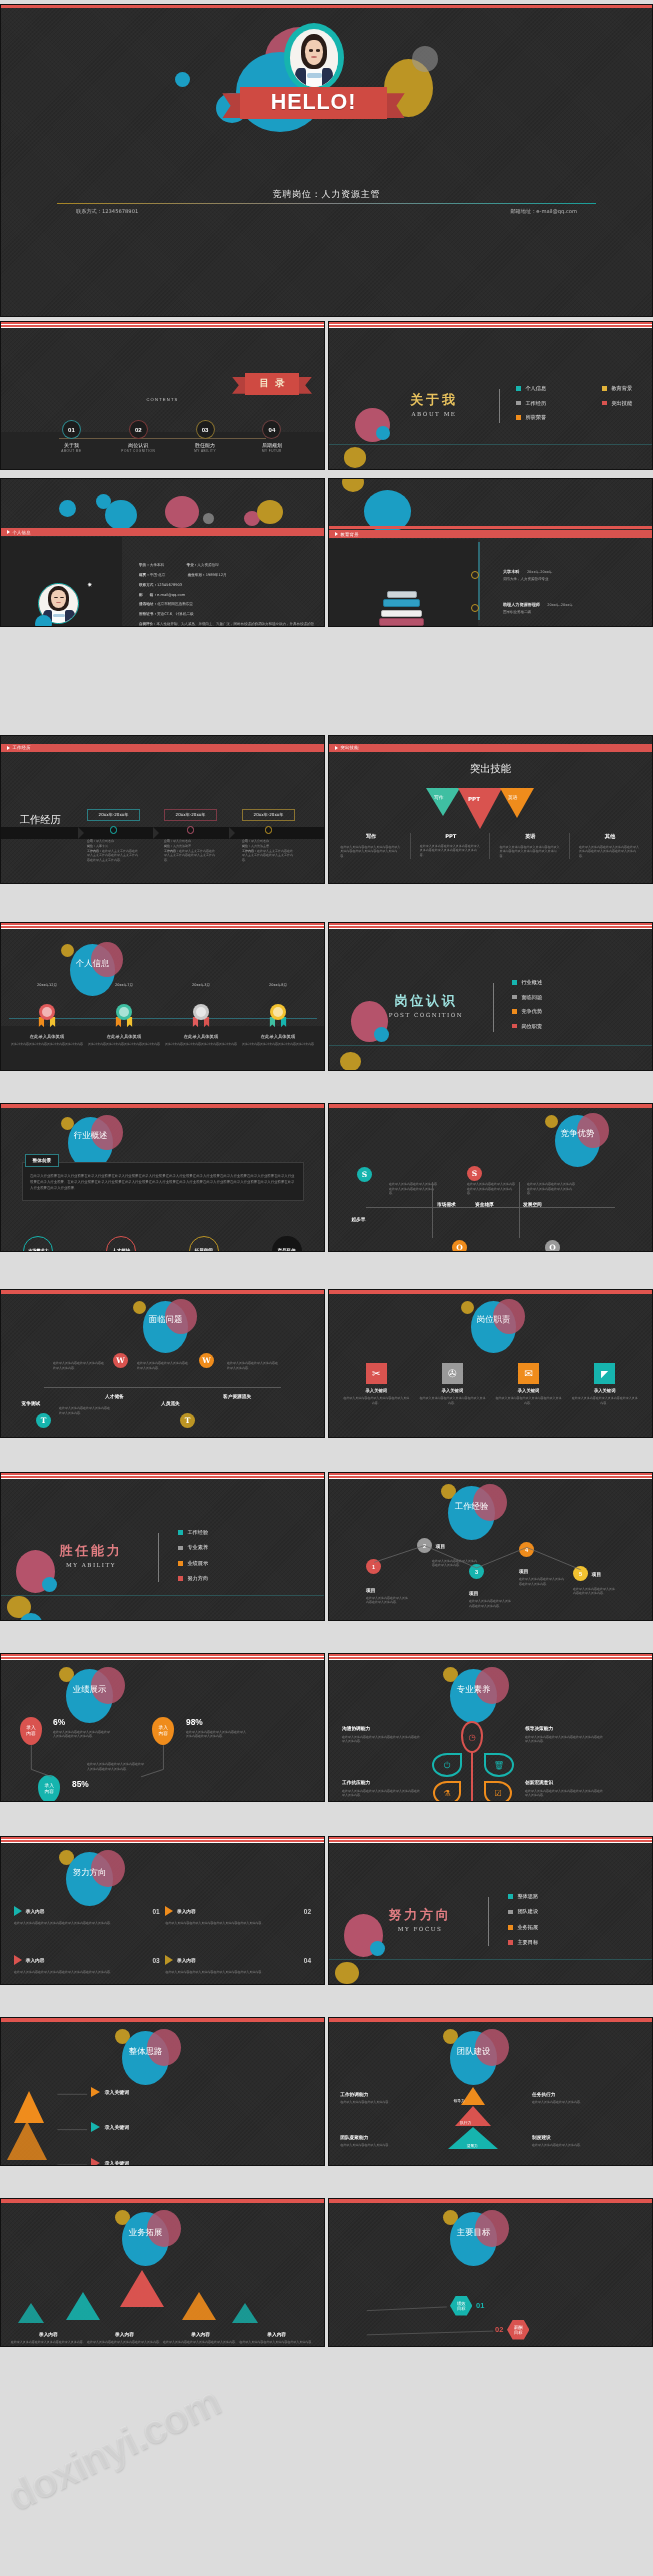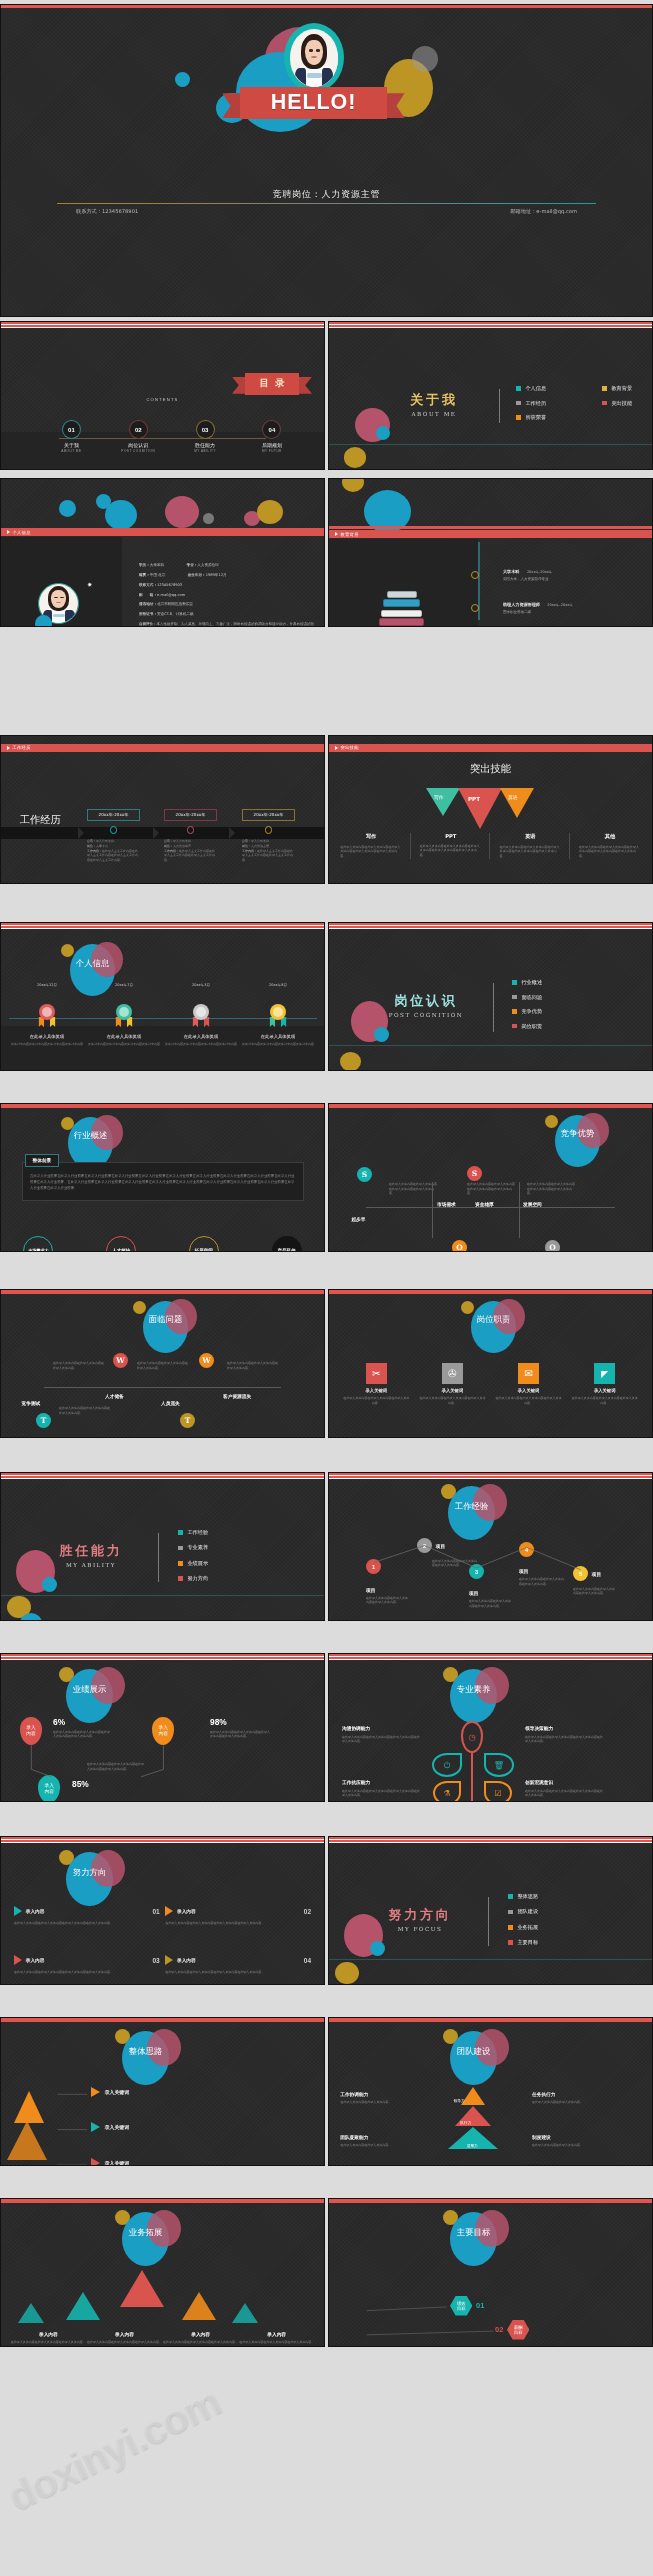--- a/index.html
+++ b/index.html
@@ -722,21 +722,21 @@
       <div class="bubble cn" style="background:#d9534f;">录入<br>内容</div>
     </div>
     <div style="position:absolute;left:52px;top:63px;width:58px;">
       <div style="font-size:8.4px;color:#fff;font-weight:bold;">6%</div>
       <div class="cn tiny" style="margin-top:2.8px;">在此录入具体内容在此录入具体内容在此录入具体内容在此录入具体内容。</div>
     </div>
 
     <div style="position:absolute;left:151px;top:63px;">
       <div class="bubble cn" style="background:#ef8c1c;">录入<br>内容</div>
     </div>
-    <div style="position:absolute;left:185px;top:63px;width:62px;margin-left:24px;">
+    <div style="position:absolute;left:185px;top:63px;width:62px;">
       <div style="font-size:8.4px;color:#fff;font-weight:bold;">98%</div>
       <div class="cn tiny" style="margin-top:2.8px;">在此录入具体内容在此录入具体内容在此录入具体内容在此录入具体内容。</div>
     </div>
 
     <div class="cn tiny" style="position:absolute;left:86px;top:108px;width:58px;">在此录入具体内容在此录入具体内容在此录入具体内容在此录入具体内容。</div>
 
     <div style="position:absolute;left:37px;top:121px;">
       <div class="bubble cn" style="background:#16b4ae;">录入<br>内容</div>
     </div>
     <div style="position:absolute;left:71px;top:125px;text-align:center;">

